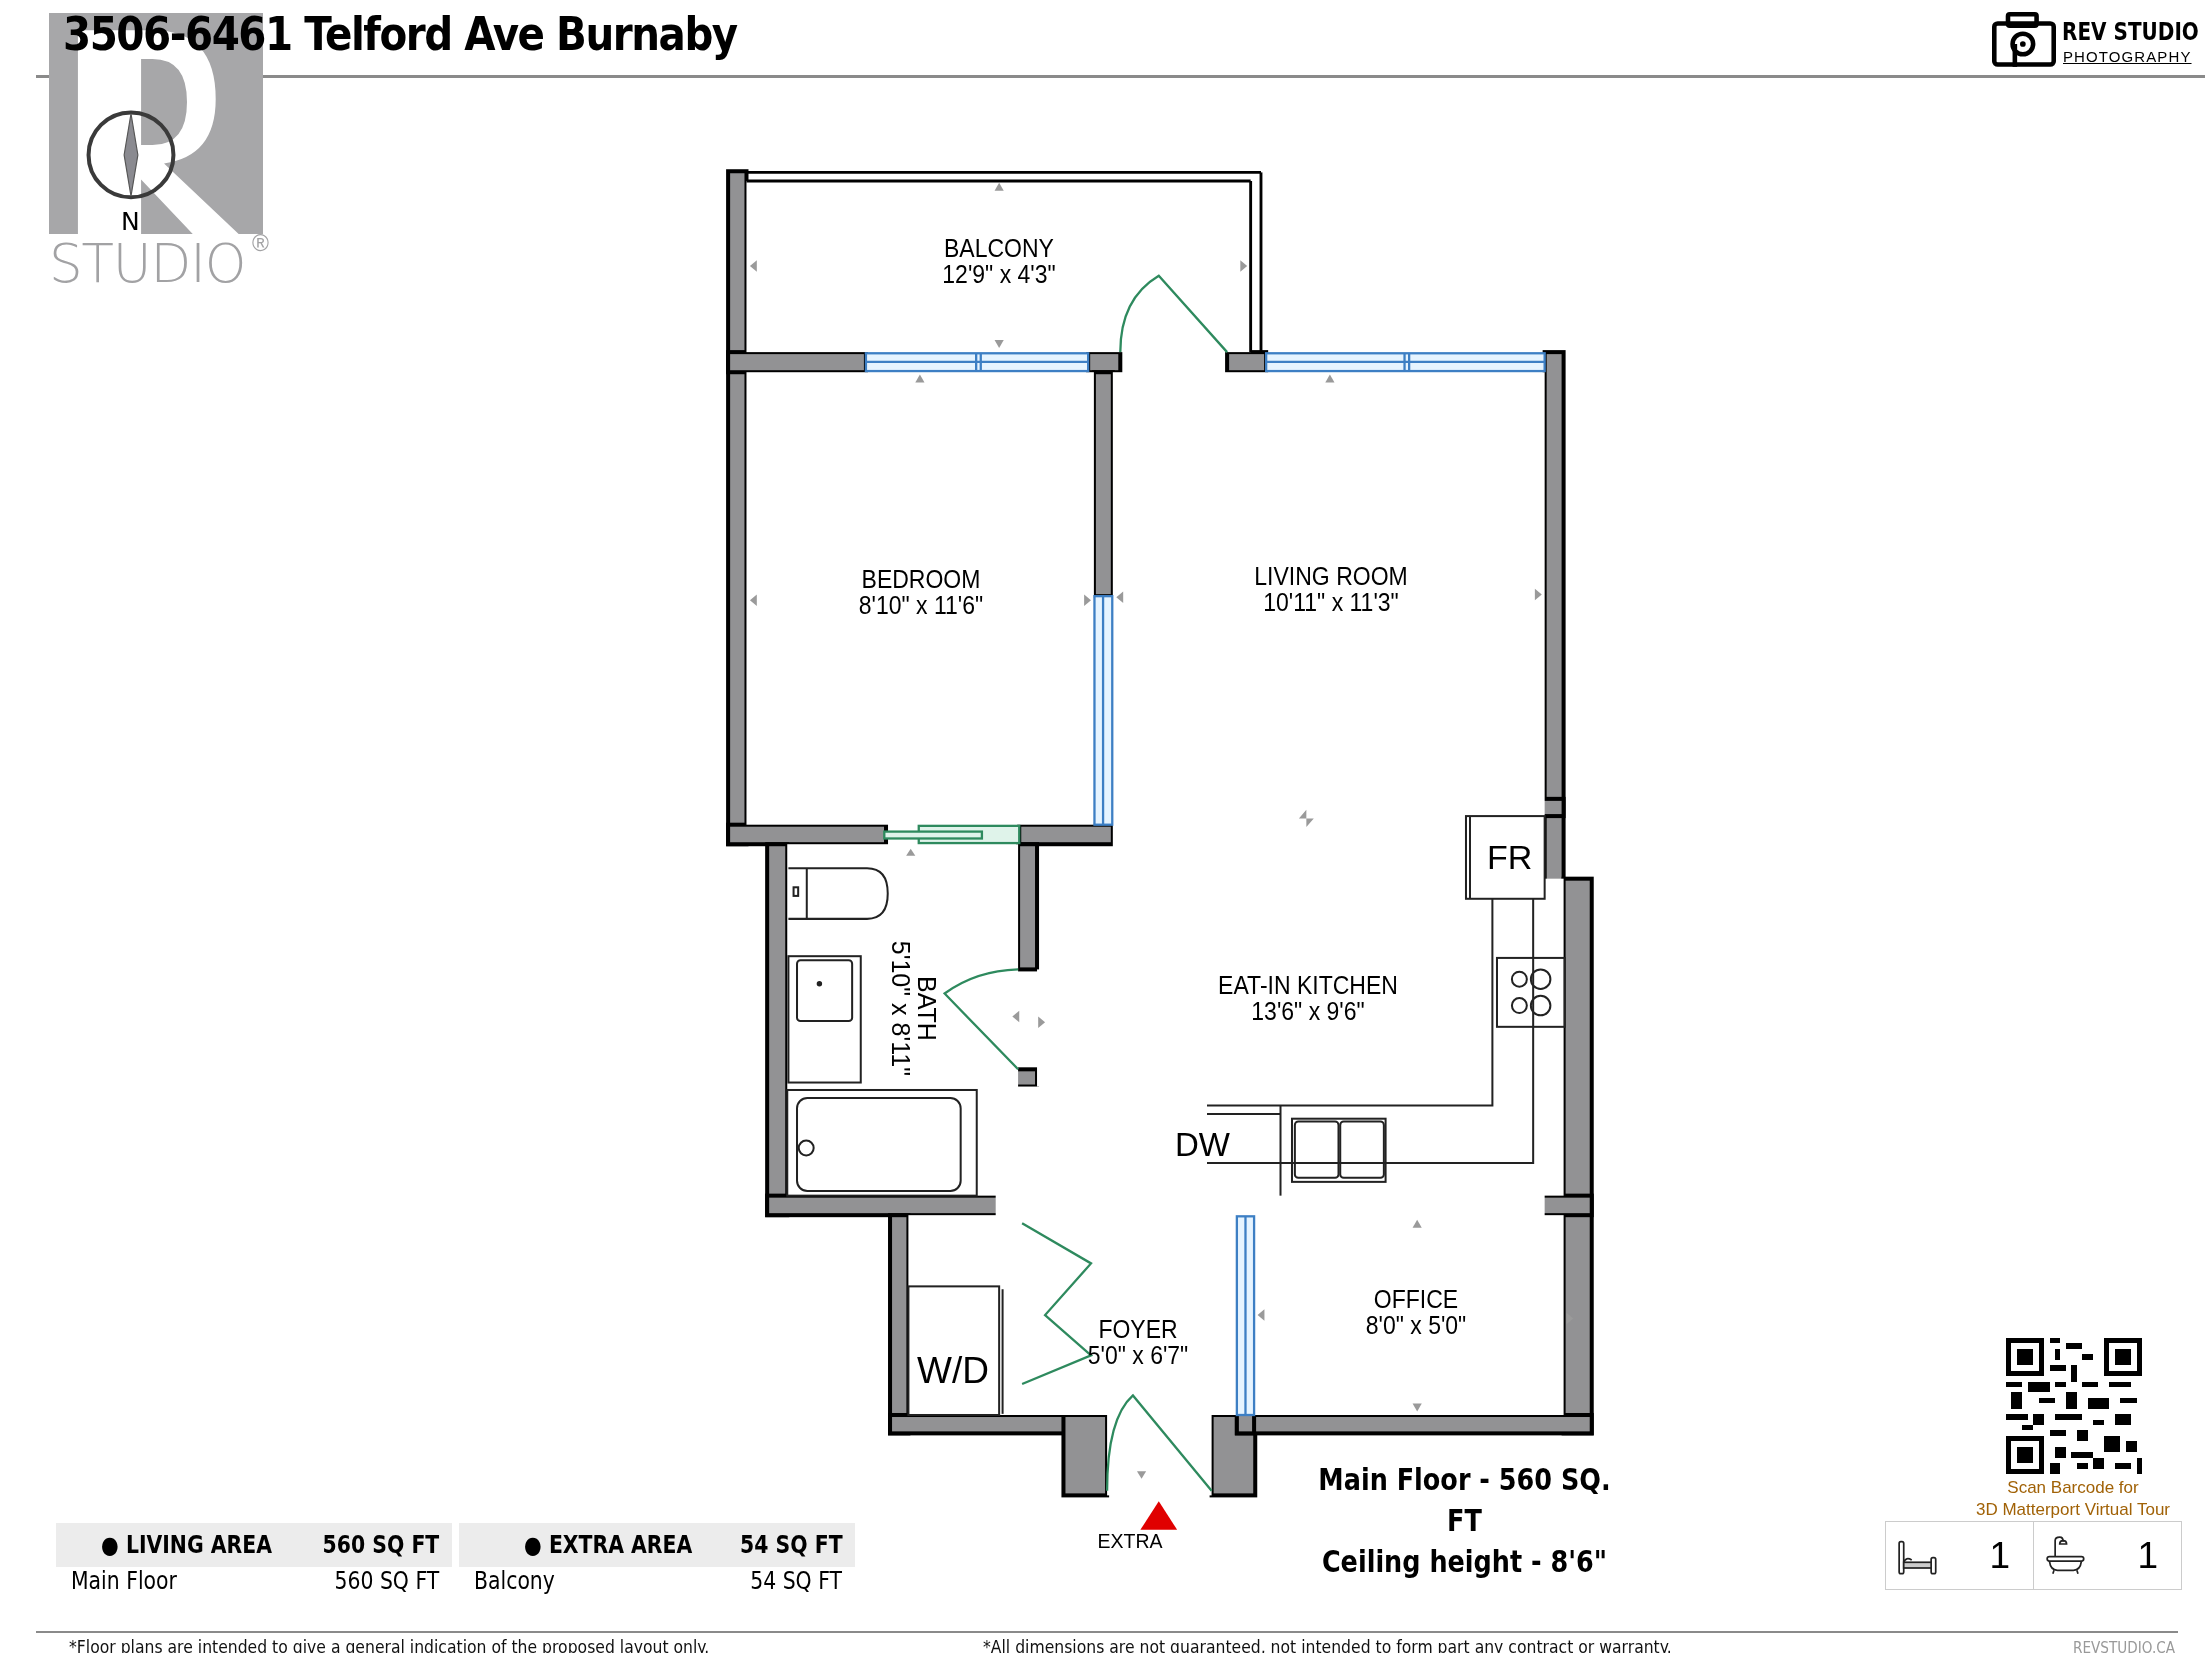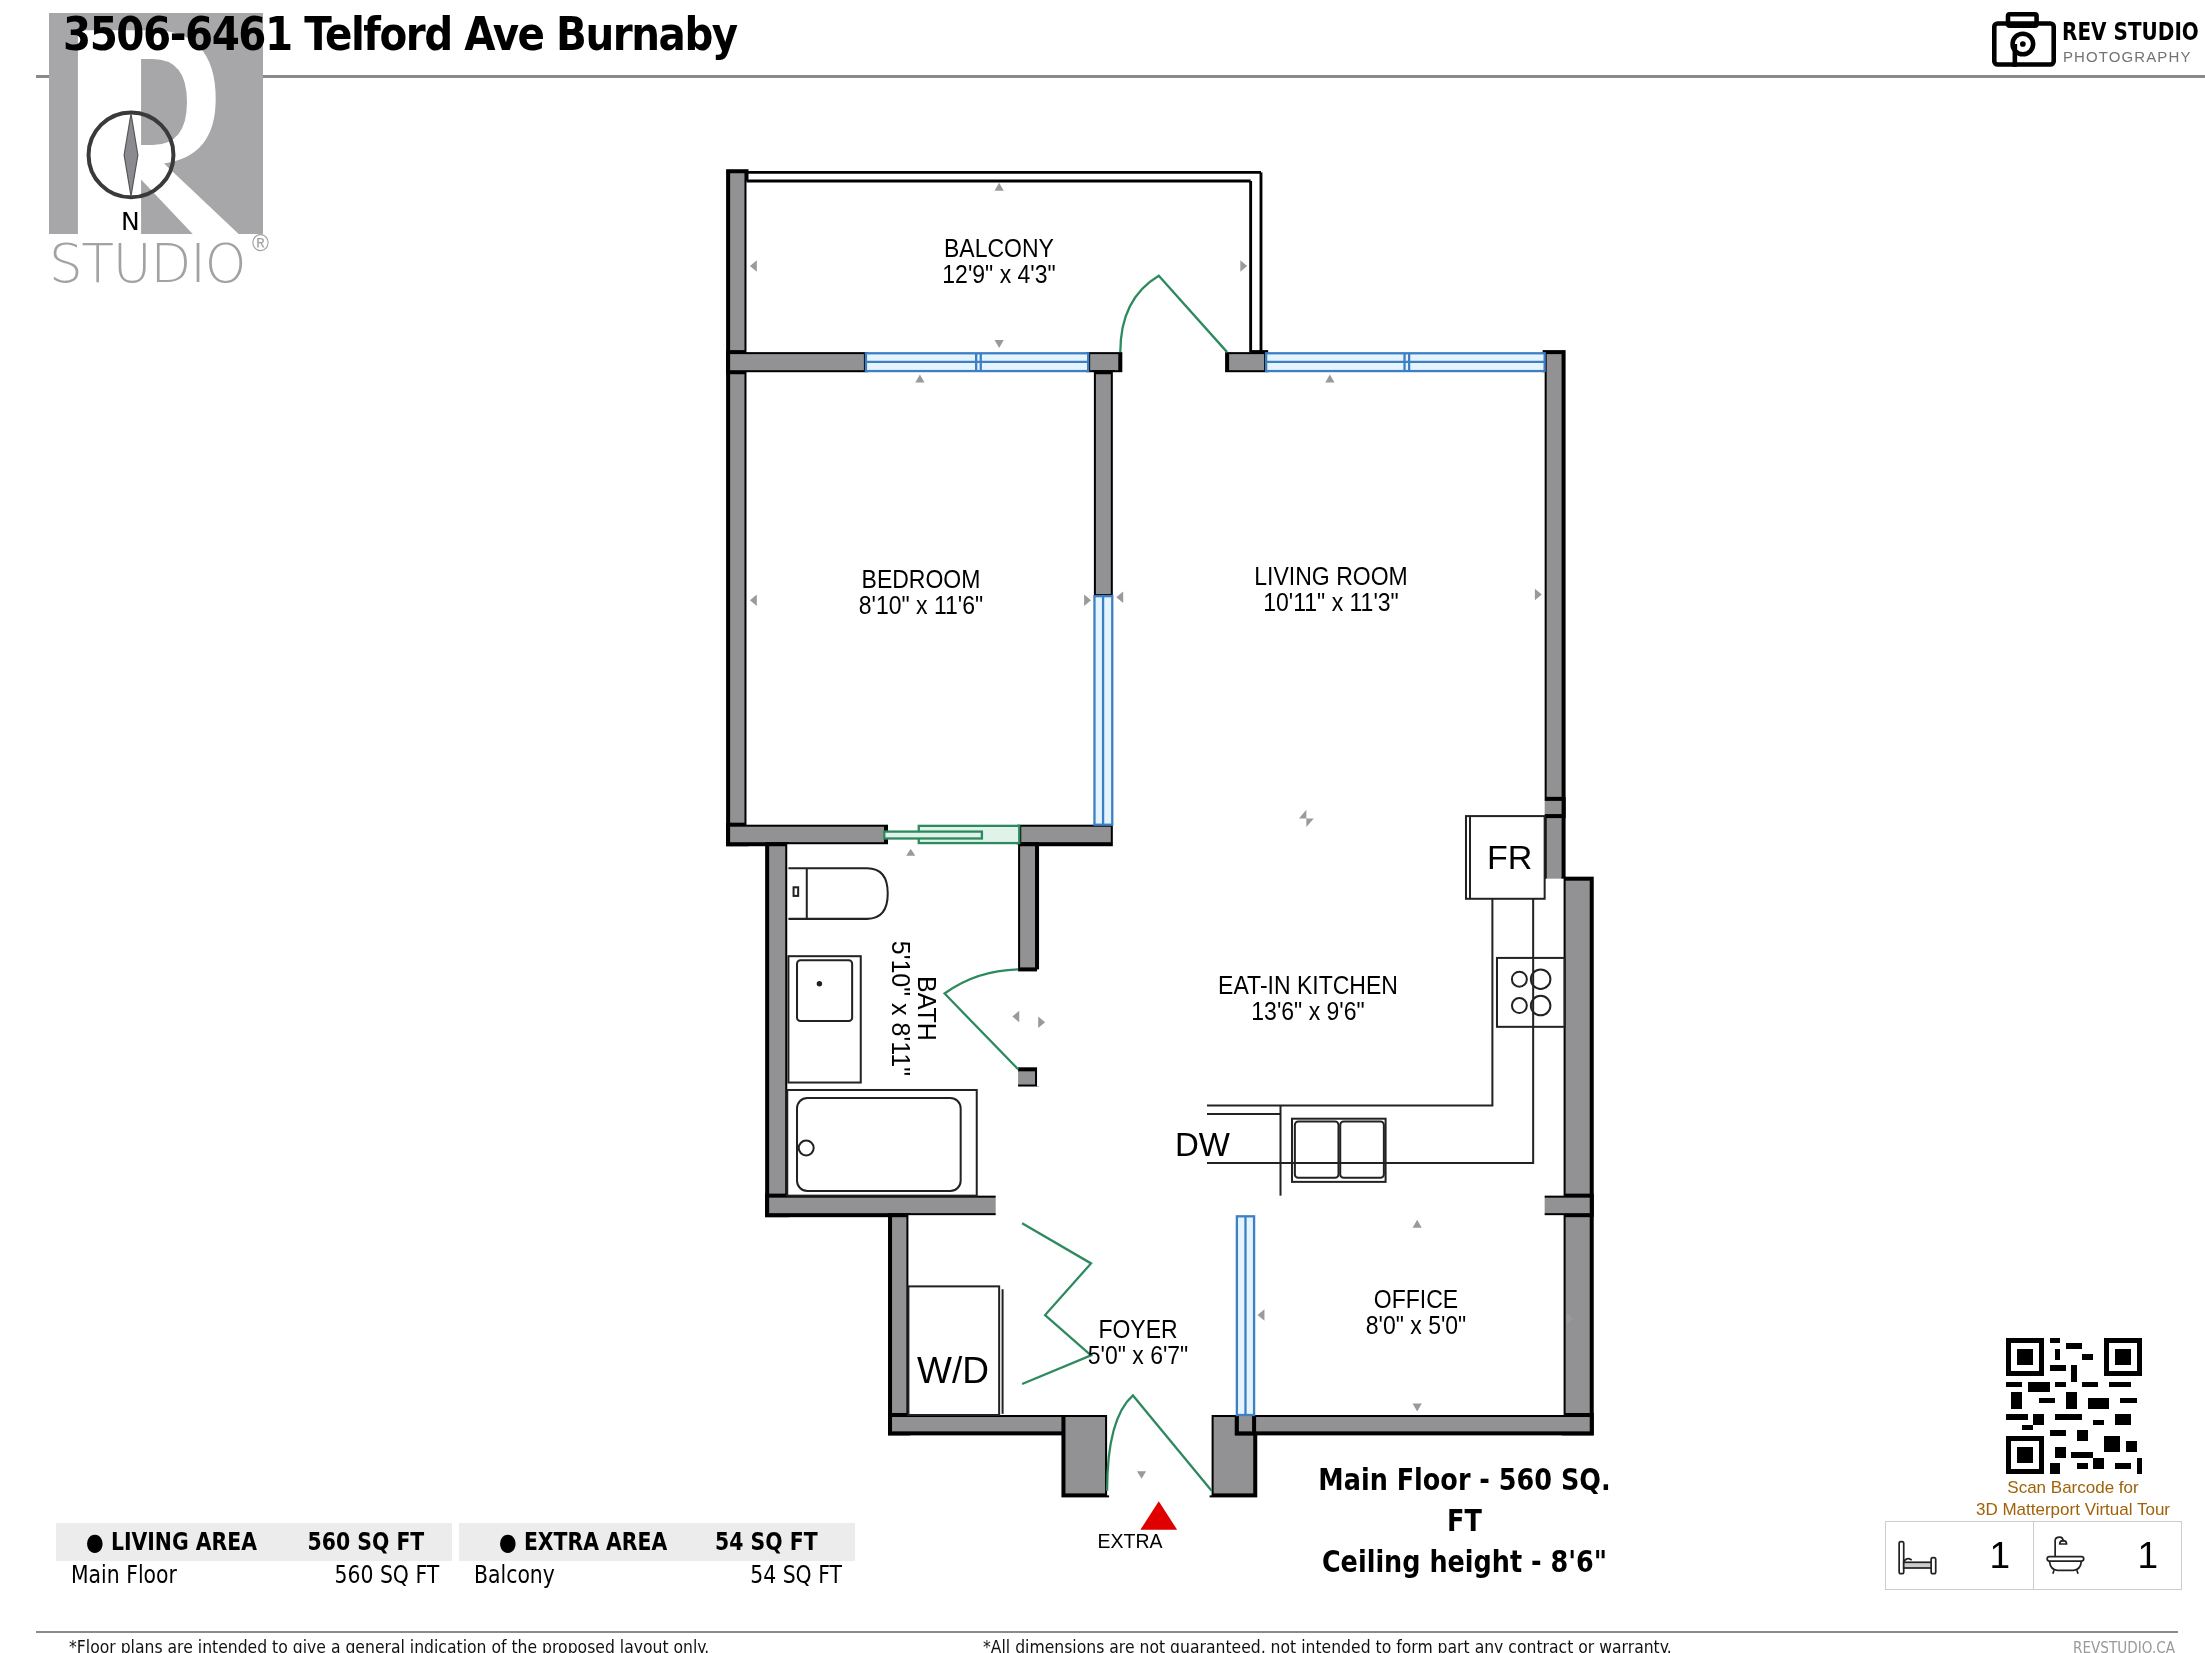--- a/index.html
+++ b/index.html
@@ -7,29 +7,29 @@
   .abs{position:absolute;}
   .title{left:63px;top:5.7px;font-family:"DejaVu Sans",sans-serif;font-weight:bold;font-size:47px;letter-spacing:-1.7px;transform:scaleX(0.86);transform-origin:left top;white-space:nowrap;z-index:3;}
   .hline{left:36px;width:2171px;top:75px;height:2.9px;background:#8a8a8a;}
   .realtor-box{left:49px;top:12.6px;width:214px;height:221px;background:#a7a7a9;z-index:1;}
   .realtor-r{left:0;top:0;width:214px;height:221px;}
   .realtor-word{left:49px;top:233px;font-size:53px;color:#a2a2a4;letter-spacing:-1.1px;font-family:"DejaVu Sans",sans-serif;font-weight:300;}
   .realtor-reg{left:252px;top:230px;font-size:23px;color:#a2a2a4;}
   .compass{left:85px;top:109px;width:92px;height:109px;z-index:2;}
   .compass-n{left:121px;top:207px;font-size:25px;z-index:2;font-family:"DejaVu Sans",sans-serif;}
   .brand-name{left:2062px;top:17px;font-family:"DejaVu Sans",sans-serif;font-weight:bold;font-size:25px;transform:scaleX(0.8);transform-origin:left top;white-space:nowrap;}
-  .brand-sub{left:2063px;top:48px;font-size:15px;color:#737373;letter-spacing:1.1px;white-space:nowrap;}
+  .brand-sub{left:2063px;top:48px;font-size:15px;color:#000000;letter-spacing:1.1px;white-space:nowrap;text-decoration:underline;}
   .plan{left:0;top:0;width:2205px;height:1654px;}
   .room-label{position:absolute;text-align:center;font-size:25px;line-height:26.4px;white-space:nowrap;transform:translateX(-50%) scaleX(0.92);}
   .fixture-label{position:absolute;font-size:34px;white-space:nowrap;}
   .summary{left:1292px;top:1459px;font-family:"DejaVu Sans",sans-serif;font-weight:bold;font-size:30px;line-height:41px;text-align:center;transform:scaleX(0.85);transform-origin:center top;width:345px;}
   .entry-label{left:1130px;top:1530px;font-size:19.5px;transform:translateX(-50%);}
   .area-table{left:56px;top:1523px;width:810px;}
   .area-col{position:absolute;top:0;width:396px;}
-  .area-head{height:38px;background:#ececec;display:flex;align-items:center;justify-content:center;padding:0 12.6px 0 15px;font-family:"DejaVu Sans",sans-serif;font-weight:bold;font-size:24px;box-sizing:border-box;}
+  .area-head{height:44px;background:#ececec;display:flex;align-items:center;justify-content:flex-end;padding:0 12.6px 0 15px;font-family:"DejaVu Sans",sans-serif;font-weight:bold;font-size:24px;box-sizing:border-box;}
   .area-head .lbl{transform:scaleX(0.85);transform-origin:left center;white-space:nowrap;}
   .area-head .val{transform:scaleX(0.85);transform-origin:right center;white-space:nowrap;}
   .area-row{height:52px;display:flex;align-items:flex-start;justify-content:space-between;padding:0 12.6px 0 15px;font-family:"DejaVu Sans",sans-serif;font-size:24px;box-sizing:border-box;}
   .area-row span{transform:scaleX(0.85);white-space:nowrap;}
   .area-row .lbl{transform-origin:left center;}
   .area-row .val{transform-origin:right center;}
   .bline{left:36px;width:2142px;top:1631px;height:2.3px;background:#8a8a8a;}
   .disc-left{left:69px;top:1636px;font-size:18.4px;color:#111;white-space:nowrap;font-family:"DejaVu Sans",sans-serif;transform:scaleX(0.85);transform-origin:left top;}
   .disc-right{left:983px;top:1636px;font-size:18.4px;color:#111;white-space:nowrap;font-family:"DejaVu Sans",sans-serif;transform:scaleX(0.85);transform-origin:left top;}
   .site{left:2073px;top:1638px;font-size:16px;color:#999;font-family:"DejaVu Sans",sans-serif;transform:scaleX(0.85);transform-origin:left top;}

